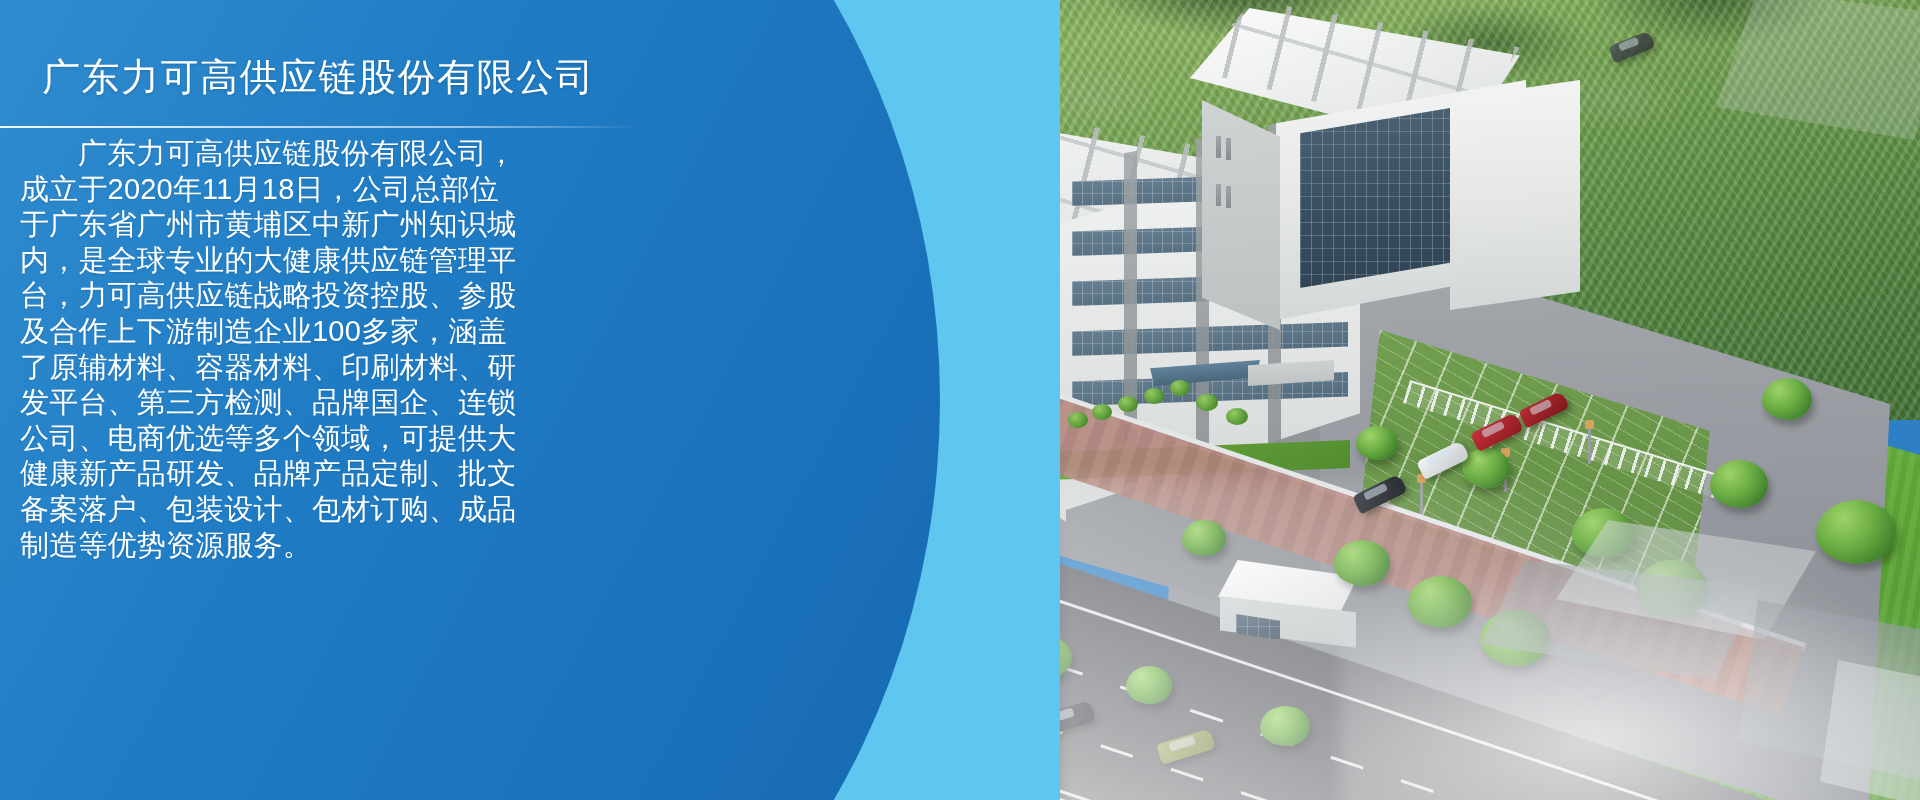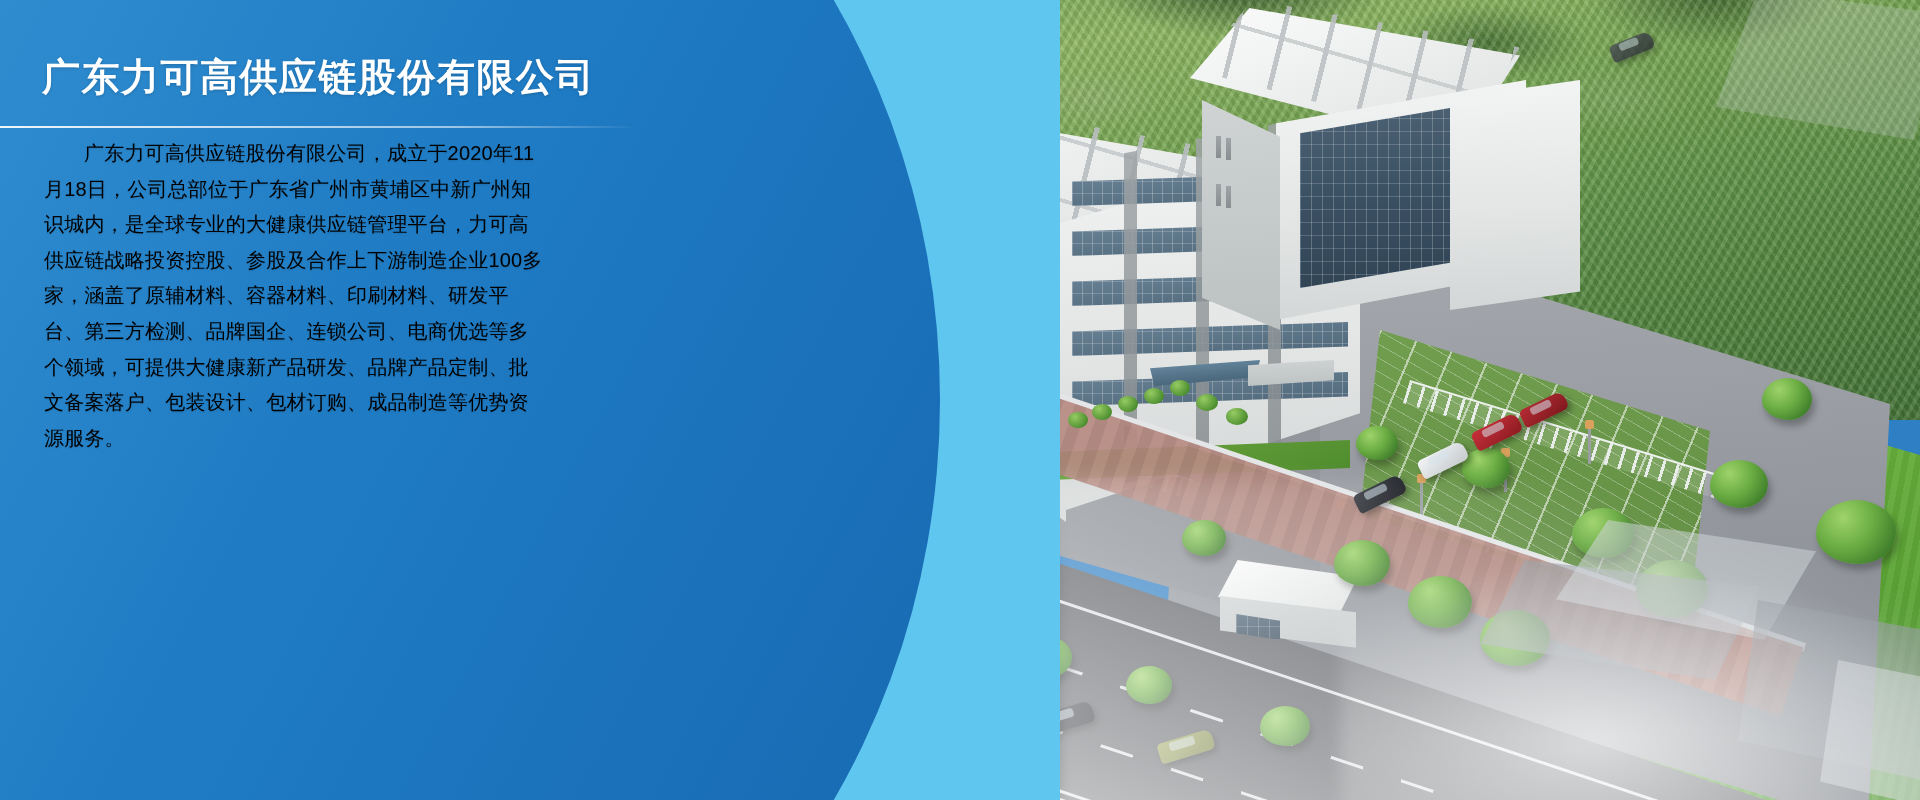--- a/index.html
+++ b/index.html
@@ -222,35 +222,34 @@
     background: #5ec6ef;
   }
   .band-clip {
     position:absolute; left:0; top:0; width:1060px; height:800px; overflow:hidden;
   }
 
   
   .content { position:absolute; left:0; top:0; width:660px; height:800px; }
   .title {
     position:absolute; left:42px; top:52px;
-    font-size: 38px; font-weight: 700; color:#ffffff;
+    font-size: 38px; font-weight: 400; color:#ffffff;
     letter-spacing: 1.5px;
     text-shadow: 0 1px 3px rgba(0,0,0,.18);
     white-space: nowrap;
   }
   .rule {
     position:absolute; left:0; top:126px; width:638px; height:2px;
     background: linear-gradient(90deg, rgba(255,255,255,.92), rgba(255,255,255,.55) 72%, rgba(255,255,255,0));
   }
   .body {
     position:absolute; left:20px; top:136px; width:500px;
-    color:#000000; font-size:20px; line-height:35.6px;
+    color:#ffffff; font-size:29px; line-height:35.6px;
     letter-spacing: .2px;
     text-shadow: 0 1px 2px rgba(0,0,0,.12);
-    margin-left: 24px;
   }
   .body p { margin:0; text-indent: 2em; }
 </style>
 </head>
 <body>
 
 <div id="stage">
 
   <div class="photo">
     <div class="photo-inner">

